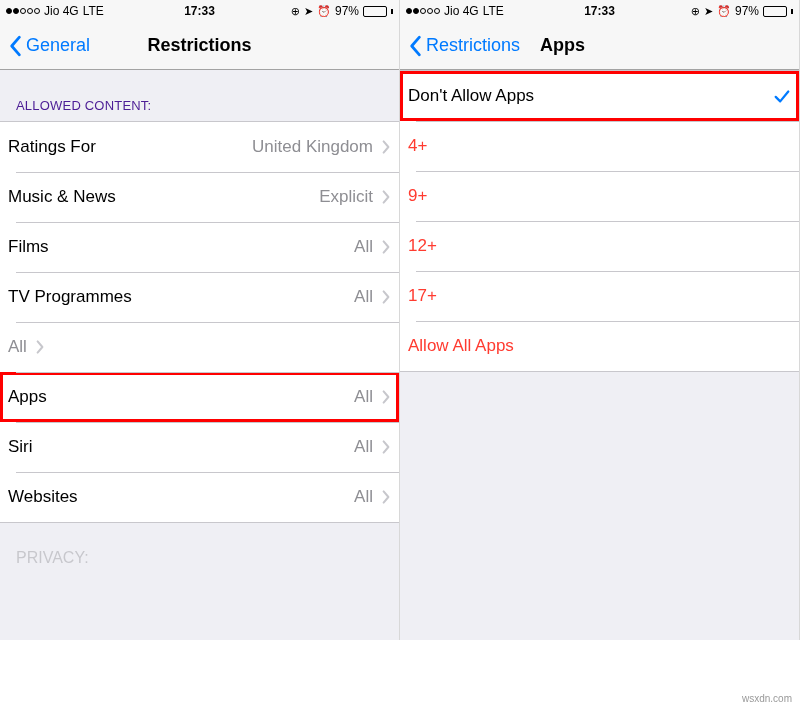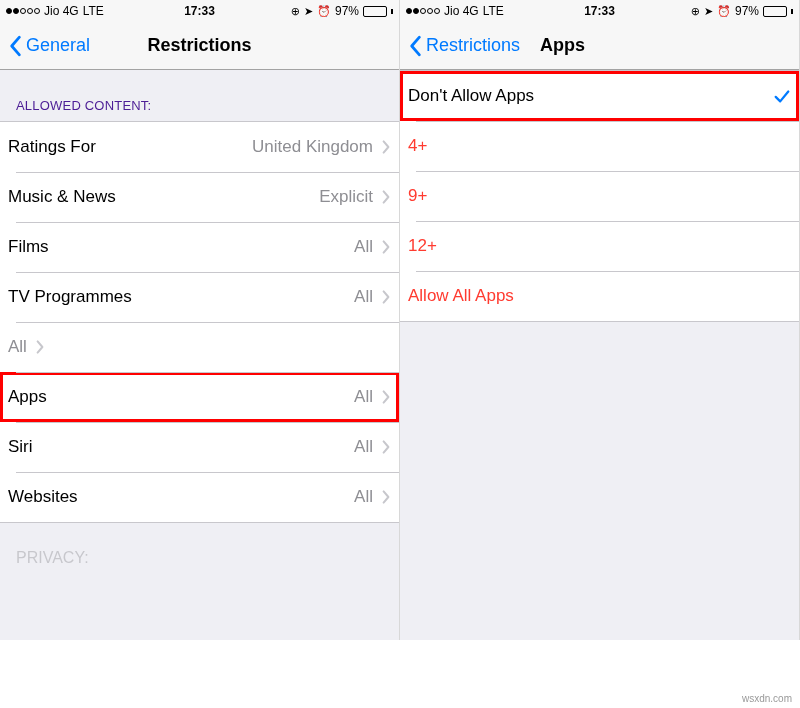--- a/index.html
+++ b/index.html
@@ -297,18 +297,21 @@
     <div class="row">
       <span class="row-label red">4+</span>
     </div>
     <div class="row">
       <span class="row-label red">9+</span>
     </div>
     <div class="row">
       <span class="row-label red">12+</span>
     </div>
     <div class="row">
+      <span class="row-label red">17+</span>
+    </div>
+    <div class="row">
       <span class="row-label red">Allow All Apps</span>
     </div>
   </div>
 </div>
 
 <div class="watermark">wsxdn.com</div>
 
 </body></html>

